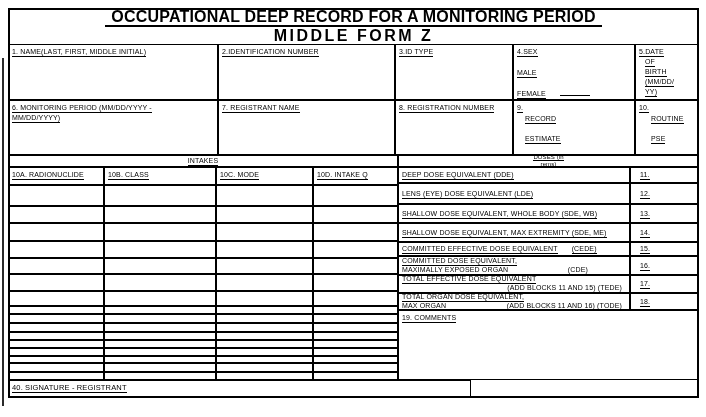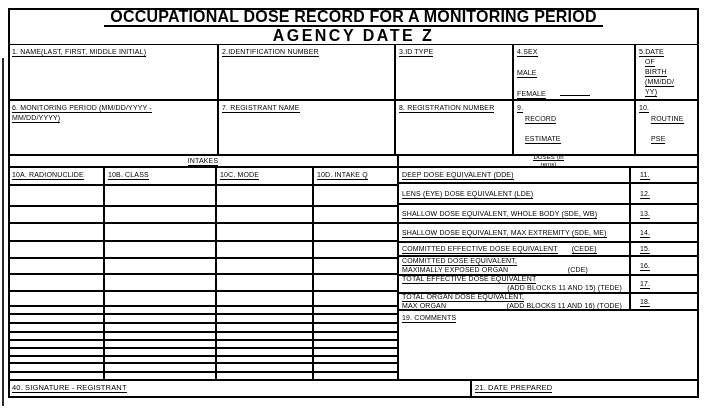--- a/index.html
+++ b/index.html
@@ -35,22 +35,22 @@
   .indent { padding-left:6px; }
   .sig { font-size:7.5px; }
 </style>
 </head>
 <body>
 
 <div class="form">
   <div class="scan-edge"></div>
 
   <div class="title-block">
-    <div class="t-line"><span class="tu">OCCUPATIONAL DOSE RECORD FOR A MONITORING PERIOD</span></div>
-    <div class="t-line"><span class="tu tu2">AGENCY DATE Z</span></div>
+    <div class="t-line"><span class="tu">OCCUPATIONAL DEEP RECORD FOR A MONITORING PERIOD</span></div>
+    <div class="t-line"><span class="tu tu2">MIDDLE FORM Z</span></div>
   </div>
 
   <div class="c" style="left:0px;top:36px;width:210px;height:56px">
     <span class="u">1. NAME(LAST, FIRST, MIDDLE INITIAL)</span>
   </div>
   <div class="c" style="left:210px;top:36px;width:177px;height:56px">
     <span class="u">2.IDENTIFICATION NUMBER</span>
   </div>
   <div class="c" style="left:387px;top:36px;width:118px;height:56px">
     <span class="u">3.ID TYPE</span>
@@ -177,23 +177,20 @@
   <div class="c dn" style="left:622px;top:285px;width:69px;height:17px">
     <span class="u">18.</span>
   </div>
 
   <div class="c" style="left:390px;top:302px;width:301px;height:70px">
     <span class="u">19. COMMENTS</span>
   </div>
 
   <div class="c sig" style="left:0px;top:372px;width:463px;height:18px">
     <span class="u">40. SIGNATURE - REGISTRANT</span>
-  </div>
-  <div class="c sig" style="left:463px;top:372px;width:228px;height:18px">
-    <span class="u">21. DATE PREPARED</span>
   </div>
 
   <div class="outer"></div>
 <div class="c nopad" style="left: 0px; top: 177px; width: 96px; height: 21px;"></div>
     <div class="c nopad" style="left: 96px; top: 177px; width: 112px; height: 21px;"></div>
     <div class="c nopad" style="left: 208px; top: 177px; width: 97px; height: 21px;"></div>
     <div class="c nopad" style="left: 305px; top: 177px; width: 85px; height: 21px;"></div>
     <div class="c nopad" style="left: 0px; top: 198px; width: 96px; height: 17px;"></div>
     <div class="c nopad" style="left: 96px; top: 198px; width: 112px; height: 17px;"></div>
     <div class="c nopad" style="left: 208px; top: 198px; width: 97px; height: 17px;"></div>

